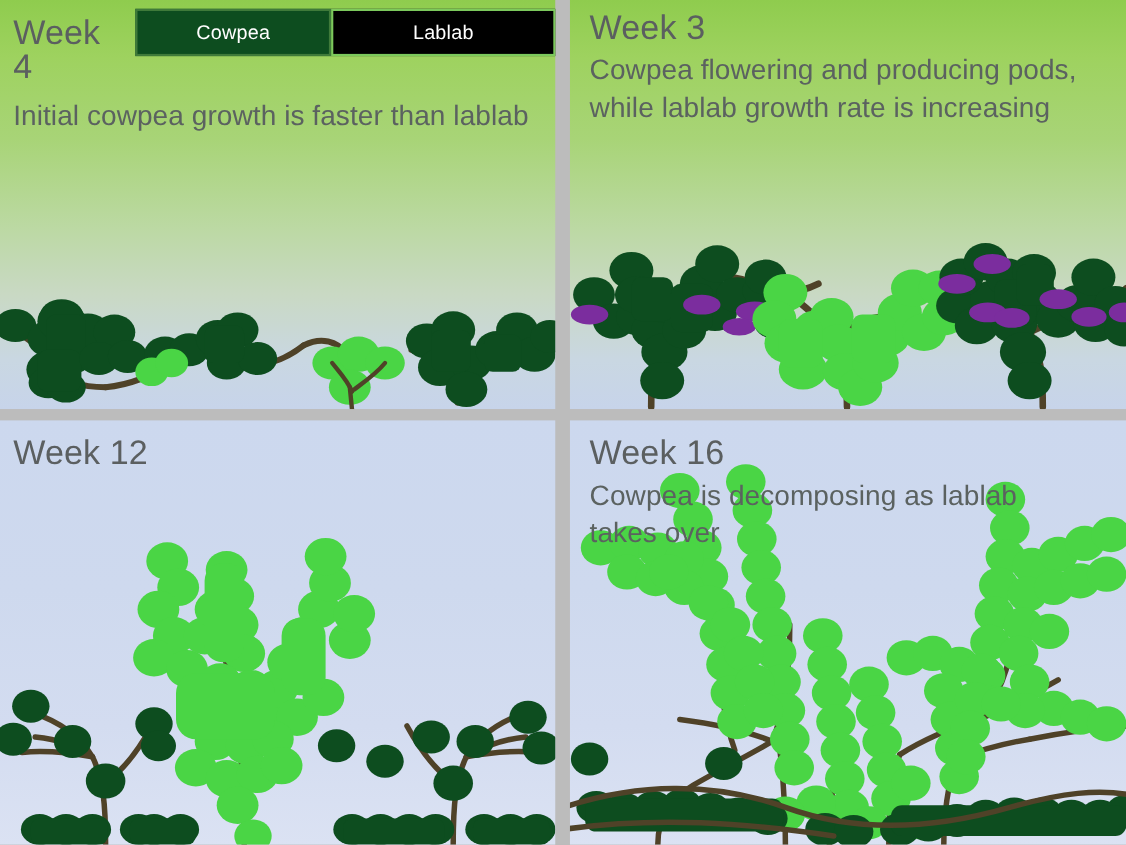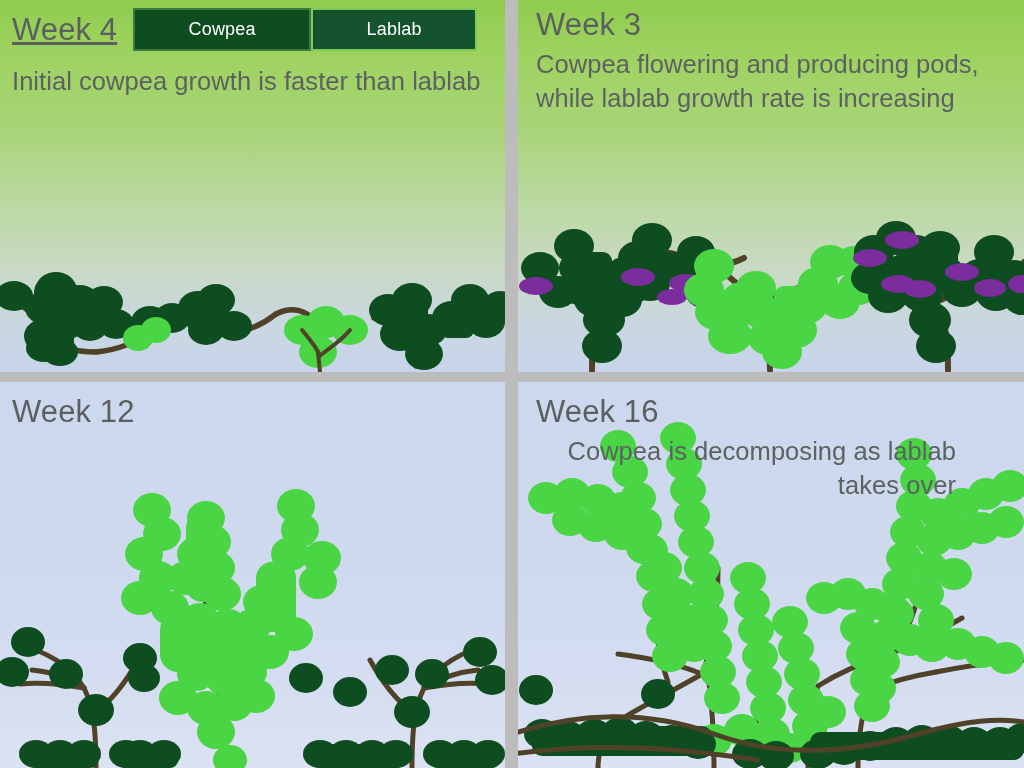--- a/index.html
+++ b/index.html
@@ -25,28 +25,28 @@
 
   .text-layer{position:absolute;left:0;top:0;right:0;padding:0;z-index:5;}
 
   .week-title{color:#5b5f60;font-size:31px;line-height:1.0;font-weight:400;
               letter-spacing:0.1px;}
   .week-body{color:#5b6260;font-size:25.5px;line-height:1.34;font-weight:400;
              letter-spacing:0.05px;margin-top:7px;}
 
   
   #w4-head{display:flex;align-items:flex-start;gap:0;padding:8px 0 0 12px;}
-  #w4-head .week-title{padding-top:6px;text-decoration:underline;}
+  #w4-head .week-title{padding-top:6px;}
 
   .legend{display:flex;align-items:center;margin-left:16px;}
   .legend-chip{display:flex;align-items:center;justify-content:center;
                height:43px;box-sizing:border-box;
                font-size:18px;color:#ffffff;letter-spacing:0.2px;}
   #legend-cowpea{width:178px;background:#0d4d1f;border:2px solid #3f7a3a;}
-  #legend-lablab{width:166px;background:#14532d;border:2px solid #7cc95c;}
+  #legend-lablab{width:204px;background:#000000;border:2px solid #7cc95c;}
 
   #w4-body{padding:6px 0 0 12px;}
   #w8-text{padding:9px 0 0 18px;}
   #w12-text{padding:14px 17px 0 12px;}
   #w16-text{padding:14px 0 0 18px;}
 </style>
 </head>
 <body>
 
 <div id="grid">
@@ -504,18 +504,18 @@
         <g stroke="#4f4228" stroke-width="5" fill="none" stroke-linecap="round">
           <path d="M-6,352 C60,330 130,328 196,352 C262,376 330,372 400,352 C450,338 480,336 506,340"></path>
           <path d="M-6,372 C80,360 160,366 240,378"></path>
         </g>
       </svg>
     </div>
 
     <div class="text-layer">
       <div id="w16-text">
         <div class="week-title">Week 16</div>
-        <div class="week-body" style="max-width:420px;text-align:right;">Cowpea is decomposing as lablab takes over</div>
+        <div class="week-body" style="max-width:420px;">Cowpea is decomposing as lablab takes over</div>
       </div>
     </div>
   </div>
 
 </div>
 
 </body></html>

